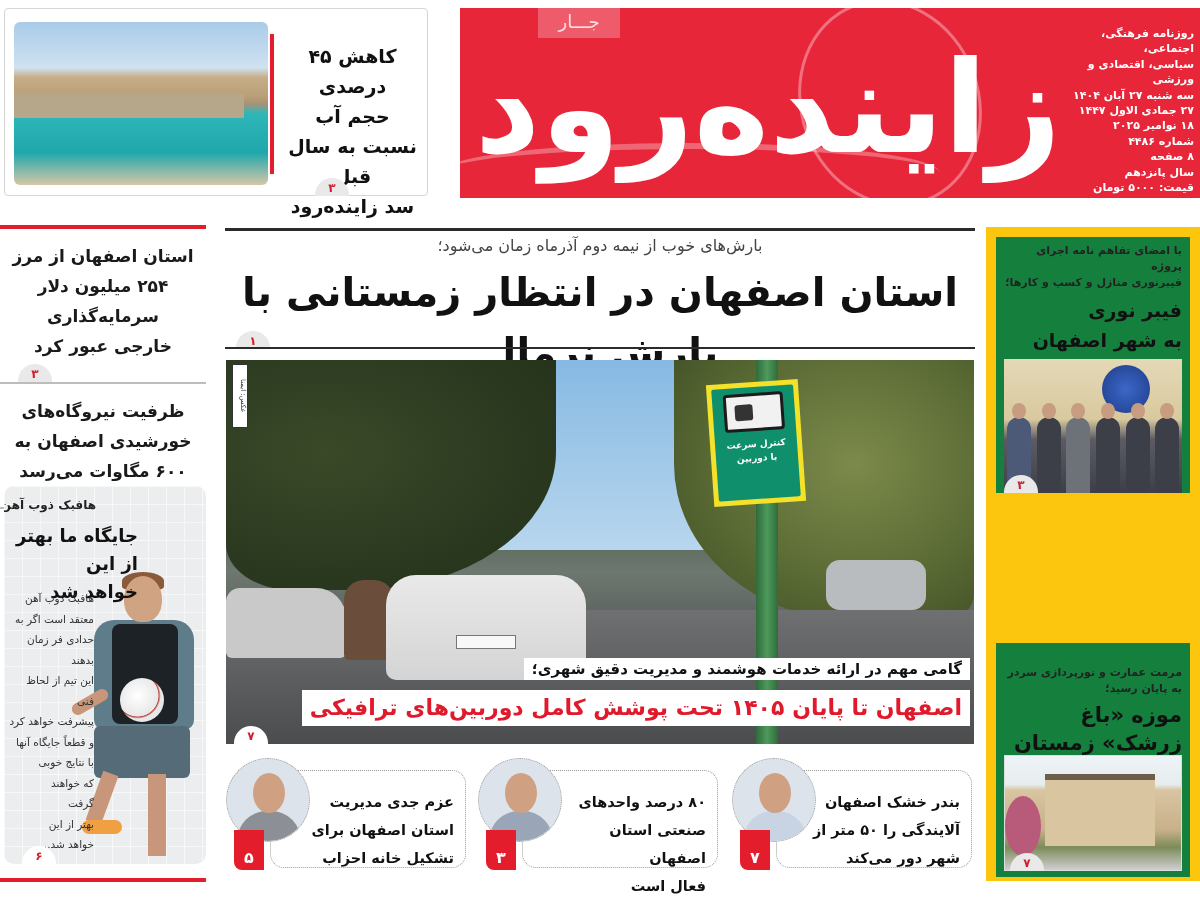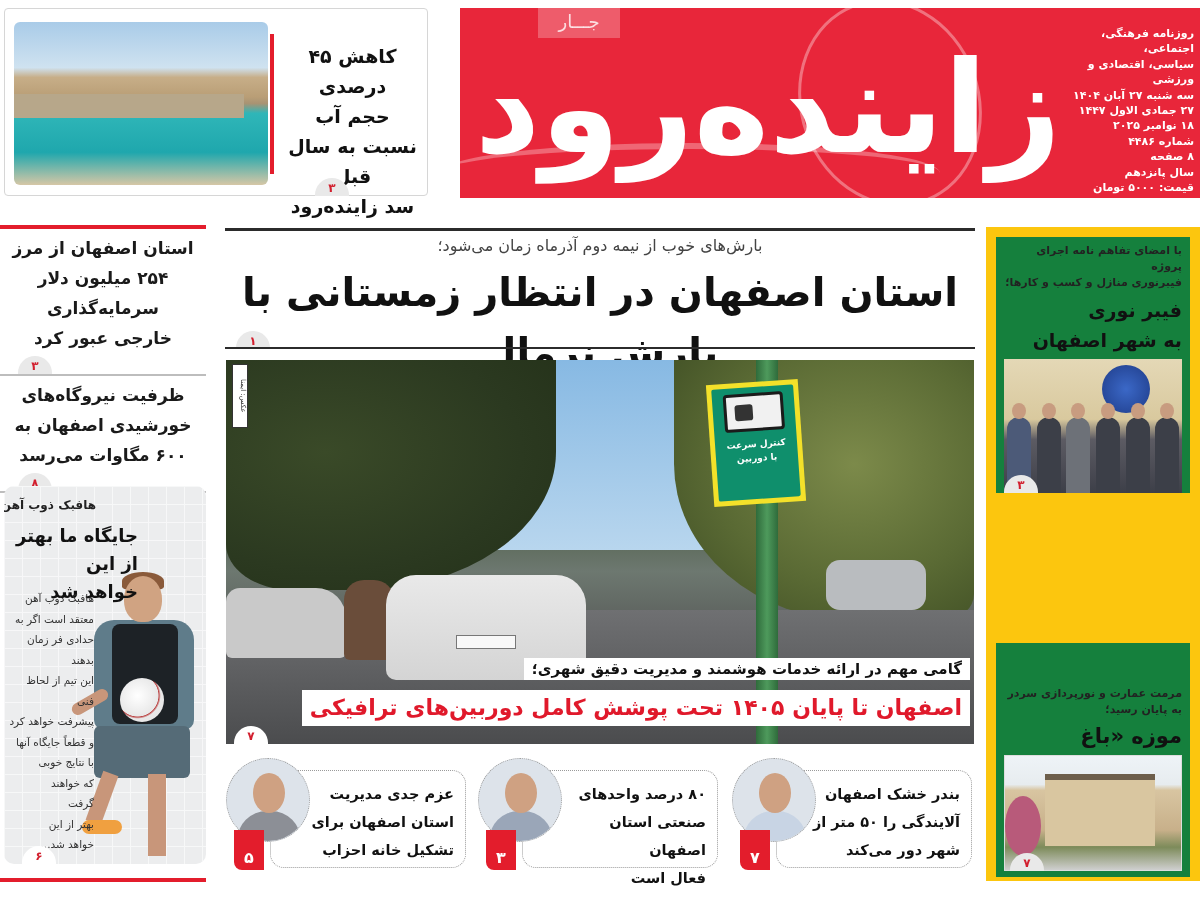--- a/index.html
+++ b/index.html
@@ -22,21 +22,21 @@
     background: linear-gradient(180deg, #a9cbe8 0%, #cfe2f0 28%, #c7ae88 34%, #b99e76 46%, #a89373 50%, #2fb6b8 56%, #1fa7ad 80%, #d6c7a6 100%); }
   .dam-wall { position: absolute; left: 0; top: 72px; width: 230px; height: 24px; background: #b7a78a; }
   .dam-red-bar { position: absolute; left: 265px; top: 25px; width: 4px; height: 140px; background: #e31d2c; }
   .teaser-top-title { position: absolute; left: 275px; top: 32px; width: 145px; font-size: 19px; font-weight: bold; line-height: 30px; text-align: center; color: #111; }
 
   .page-badge { display: inline-block; width: 34px; height: 18px; background: #e9e9e9; border-radius: 17px 17px 0 0; color: #d21f2e; font-size: 12px; font-weight: bold; text-align: center; line-height: 20px; }
 
   
   .left-col { left: 0; top: 225px; width: 206px; }
   .red-rule { height: 4px; background: #e31d2c; }
-  .left-story { position: relative; padding: 4px 4px 0 4px; text-align: center; }
+  .left-story { position: relative; padding: 12px 4px 0 4px; text-align: center; }
   .left-story .title { font-size: 17px; font-weight: bold; line-height: 30px; color: #1a1a1a; }
   .left-story .badge-wrap { text-align: left; padding-left: 14px; margin-top: 2px; }
   .thin-rule { height: 2px; background: #bdbdbd; }
 
   .player-box { left: 4px; top: 486px; width: 202px; height: 378px; border-radius: 10px; background: #ecedee; overflow: hidden; }
   .player-box .grid { position: absolute; inset: 0; background-image: linear-gradient(#ffffff 1px, transparent 1px), linear-gradient(90deg, #ffffff 1px, transparent 1px); background-size: 18px 18px; opacity: 0.6; }
   .player-kicker { position: absolute; right: 110px; top: 12px; font-size: 12px; font-weight: bold; white-space: nowrap; color: #222; }
   .player-title { position: absolute; right: 68px; top: 36px; width: 128px; font-size: 18px; font-weight: bold; line-height: 28px; text-align: right; color: #111; }
   .player-body { position: absolute; right: 112px; top: 102px; width: 86px; font-size: 10.5px; line-height: 20.5px; color: #333; text-align: right; }
   .player-figure { position: absolute; left: 60px; top: 90px; width: 140px; height: 288px; }
@@ -79,21 +79,21 @@
   .sign-cam::after { content: ""; position: absolute; left: 8px; top: 8px; width: 18px; height: 16px; background: #333; border-radius: 3px; }
   .sign-text { color: #fff; font-size: 9px; font-weight: bold; line-height: 14px; }
   .photo-credit { position: absolute; left: 6px; top: 4px; width: 16px; height: 64px; background: #fff; border: 1px solid #333; font-size: 7px; writing-mode: vertical-rl; text-align: center; color: #333; }
   .photo-kicker { position: absolute; right: 4px; top: 298px; background: #fff; padding: 2px 8px; font-size: 15px; font-weight: bold; color: #111; white-space: nowrap; }
   .photo-title { position: absolute; right: 4px; top: 330px; background: #fff; padding: 0 8px; font-size: 22px; font-weight: 900; color: #e0192b; white-space: nowrap; letter-spacing: -0.5px; line-height: 36px; }
   .photo-badge { position: absolute; left: 8px; bottom: 0; }
 
   
   .interview { top: 758px; width: 240px; height: 118px; }
   .interview .card { position: absolute; right: 0; top: 12px; width: 196px; height: 98px; border: 1px dotted #9a9a9a; border-radius: 14px; background: #fff; }
-  .interview .title { position: absolute; right: 12px; top: 22px; width: 150px; font-size: 14.5px; font-weight: bold; line-height: 28px; text-align: right; color: #111; }
+  .interview .title { position: absolute; right: 12px; top: 30px; width: 150px; font-size: 14.5px; font-weight: bold; line-height: 28px; text-align: right; color: #111; }
   .interview .avatar { position: absolute; left: 0; top: 0; width: 84px; height: 84px; border-radius: 50%; border: 1px dotted #9a9a9a; overflow: hidden; background: #dde3ea; }
   .avatar .face { position: absolute; left: 26px; top: 14px; width: 32px; height: 40px; border-radius: 50%; background: #cfa182; }
   .avatar .suit { position: absolute; left: 10px; top: 52px; width: 64px; height: 40px; border-radius: 30px 30px 0 0; background: #8c8f96; }
   .interview .num-tab { position: absolute; left: 8px; top: 72px; width: 30px; height: 40px; background: #e31d2c; border-radius: 0 0 0 8px; color: #fff; font-size: 16px; font-weight: bold; text-align: center; line-height: 56px; }
 
   
   .right-col { left: 986px; top: 227px; width: 214px; height: 654px; background: #fcc60e; }
   .r-box { position: absolute; left: 10px; width: 194px; background: #15803d; }
   .r-box1 { top: 10px; height: 256px; }
   .r-box3 { top: 416px; height: 234px; }
@@ -300,21 +300,21 @@
         <div class="person" style="background:#6d7178;"></div>
           <div class="person"></div>
           <div class="person" style="background:#4c5a78;"></div>
       </div>
     </div>
     <div class="right-badge" style="left:8px; bottom:0;"><span class="page-badge">۳</span></div>
   </div>
 
 
   <div class="r-box r-box3">
-    <div class="r-kicker" style="padding-top:10px;margin-top:33px;">مرمت عمارت و نورپردازی سردر به پایان رسید؛</div>
+    <div class="r-kicker" style="padding-top:22px;">مرمت عمارت و نورپردازی سردر به پایان رسید؛</div>
     <div class="r-title" style="font-size:21px; line-height:28px;">
       <div>موزه «باغ زرشک» زمستان</div>
       <div>۱۴۰۴ افتتاح می‌شود</div>
     </div>
     <div class="r-photo museum-photo">
       <div class="tree"></div>
       <div class="bldg"></div>
     </div>
     <div class="right-badge" style="left:14px; bottom:6px;"><span class="page-badge">۷</span></div>
   </div>

